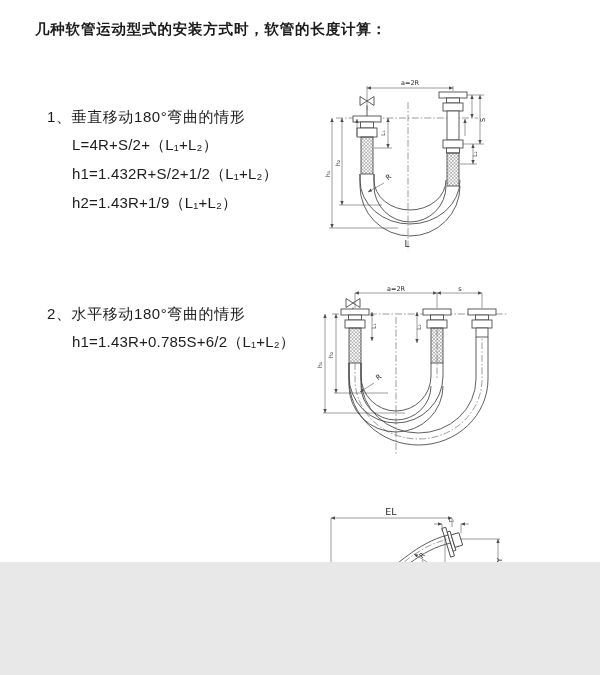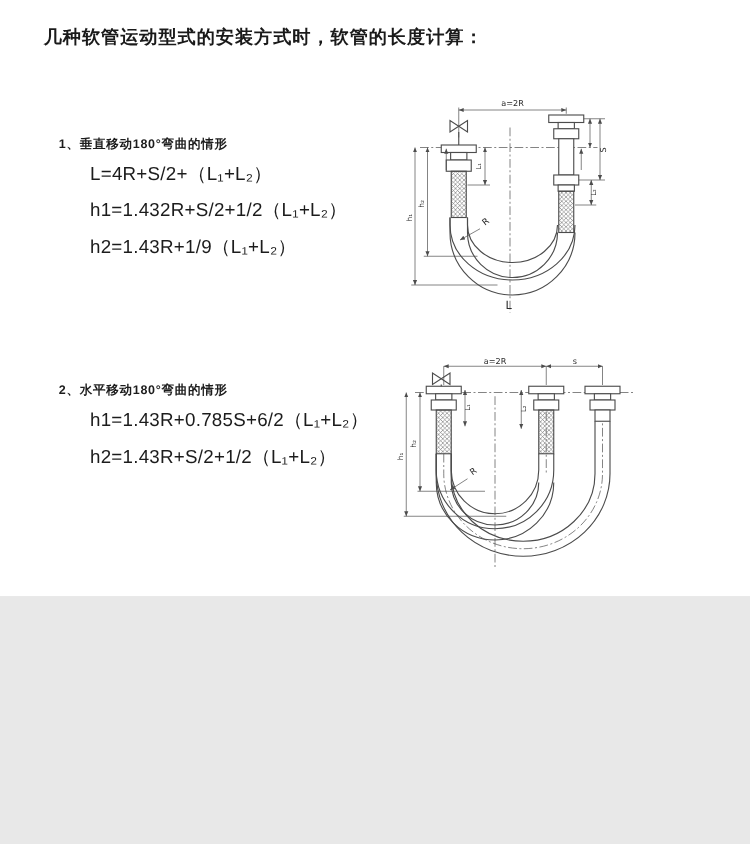--- a/index.html
+++ b/index.html
@@ -1,21 +1,21 @@
 <!DOCTYPE html>
 <html><head>
 <meta charset="utf-8">
 <style>
   html,body{margin:0;padding:0;background:#e8e8e8;}
-  .page{position:relative;width:600px;height:477px;background:#ffffff;overflow:hidden;
+  .page{position:relative;width:600px;height:562px;background:#ffffff;overflow:hidden;
         font-family:"Liberation Sans","DejaVu Sans",sans-serif;}
   .title{position:absolute;left:35px;top:20px;font-size:14.5px;font-weight:bold;
          letter-spacing:.8px;color:#1a1a1a;white-space:nowrap;}
   .sec{position:absolute;left:47px;color:#1c1c1c;}
-  .sec-h{font-size:10px;font-weight:bold;letter-spacing:.6px;margin:0 0 8px 0;white-space:nowrap;}
+  .sec-h{font-size:15px;font-weight:normal;letter-spacing:.6px;margin:0 0 8px 0;white-space:nowrap;}
   .frm{font-size:15px;letter-spacing:.2px;margin:0 0 10px 25px;line-height:19px;white-space:nowrap;}
   svg{position:absolute;overflow:visible;}
   svg .ln{stroke:#4c4c4c;stroke-width:.9;fill:none;}
   svg .fit{stroke:#4c4c4c;stroke-width:.9;fill:#ffffff;}
   svg .hatchy{stroke:#4c4c4c;stroke-width:.9;fill:url(#hatch);}
   svg .dim{stroke:#4c4c4c;stroke-width:.55;fill:none;}
   svg .dd{stroke-dasharray:7 2 1.6 2;}
   svg text{fill:#2b2b2b;font-family:"DejaVu Sans","Liberation Sans",sans-serif;}
 </style>
 </head>
@@ -28,21 +28,20 @@
   <div class="sec" style="top:108px">
     <div class="sec-h">1、垂直移动180°弯曲的情形</div>
     <div class="frm">L=4R+S/2+（L₁+L₂）</div>
     <div class="frm">h1=1.432R+S/2+1/2（L₁+L₂）</div>
     <div class="frm">h2=1.43R+1/9（L₁+L₂）</div>
   </div>
 
   <div class="sec" style="top:305px">
     <div class="sec-h">2、水平移动180°弯曲的情形</div>
     <div class="frm">h1=1.43R+0.785S+6/2（L₁+L₂）</div>
-    <div class="frm">h2=1.43R+S/2+1/2（L₁+L₂）</div>
   </div>
 
 
   <svg style="left:310px;top:76px" width="280" height="180" viewBox="0 0 280 180">
     <defs>
       <marker id="ar" viewBox="0 0 10 10" refX="9" refY="5" markerWidth="8" markerHeight="8" orient="auto-start-reverse">
         <path d="M0,1.2 L9,5 L0,8.8 z" fill="#4c4c4c"></path>
       </marker>
       <pattern id="hatch" width="3.4" height="3.4" patternUnits="userSpaceOnUse">
         <path d="M0,3.4 L3.4,0 M0,0 L3.4,3.4" stroke="#6a6a6a" stroke-width="0.45"></path>

